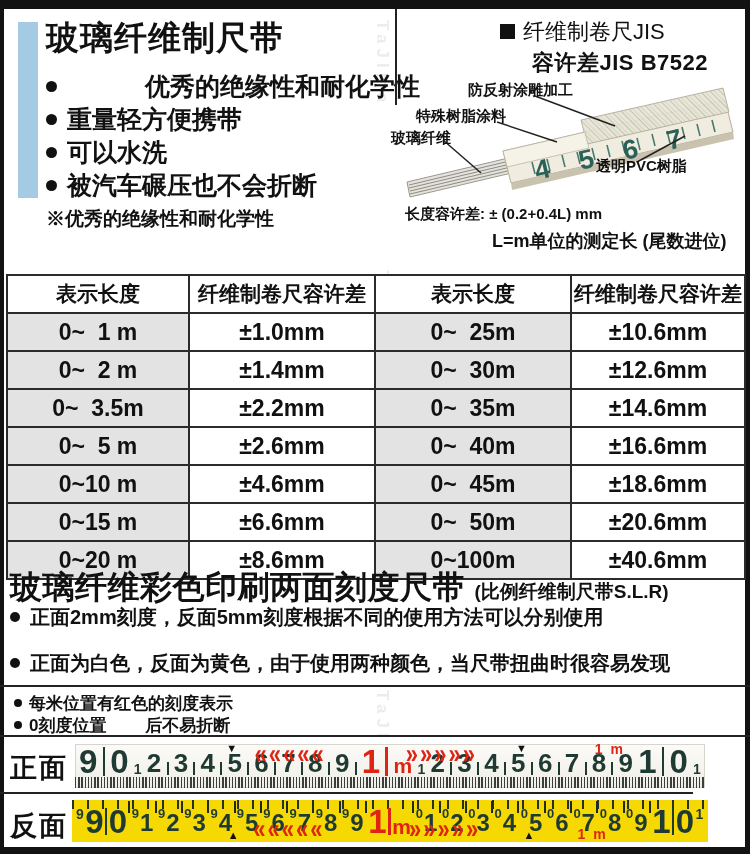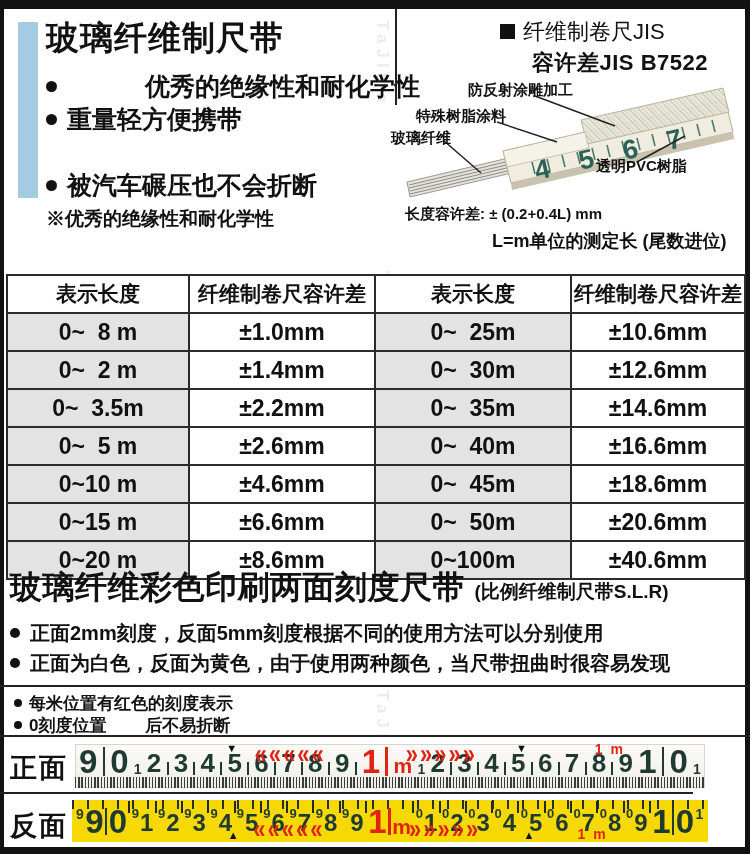--- a/index.html
+++ b/index.html
@@ -115,20 +115,21 @@
       <span class="wm" style="top: 270px;">TaJIma</span>
       <span class="wm" style="top: 500px;">TaJIma</span>
       <span class="wm" style="top: 690px;">TaJIma</span>
     </div>
 
   <div class="bluebar"></div>
   <div class="s1-title">玻璃纤维制尺带</div>
 
   <div class="s1-bullet" style="top:70px;"><span class="dot"></span><span class="indent1"></span><span>优秀的绝缘性和耐化学性</span></div>
   <div class="s1-bullet" style="top:103px;"><span class="dot"></span><span>重量轻方便携带</span></div>
+  <div class="s1-bullet" style="top:136px;"><span class="dot"></span><span>可以水洗</span></div>
   <div class="s1-bullet" style="top:169px;"><span class="dot"></span><span>被汽车碾压也不会折断</span></div>
   <div class="s1-note">※优秀的绝缘性和耐化学性</div>
 
   <div class="divider"></div>
   <div class="jis1"><span class="sq"></span><span>纤维制卷尺JIS</span></div>
   <div class="jis2">容许差JIS  B7522</div>
 
   <svg class="diagram" viewBox="0 0 362 126">
     <defs>
       <pattern id="hatch" width="7" height="7" patternUnits="userSpaceOnUse" patternTransform="rotate(45)">
@@ -176,21 +177,21 @@
     <thead>
       <tr>
         <th>表示长度</th>
         <th>纤维制卷尺容许差</th>
         <th>表示长度</th>
         <th>纤维制卷尺容许差</th>
       </tr>
     </thead>
     <tbody id="tol-body">
         <tr>
-          <td class="len">0~  8 m</td>
+          <td class="len">0~  1 m</td>
           <td class="tol-v">±1.0mm</td>
           <td class="len">0~  25m</td>
           <td class="tol-v">±10.6mm</td>
         </tr>
         <tr>
           <td class="len">0~  2 m</td>
           <td class="tol-v">±1.4mm</td>
           <td class="len">0~  30m</td>
           <td class="tol-v">±12.6mm</td>
         </tr>
@@ -221,21 +222,21 @@
         <tr>
           <td class="len">0~20 m</td>
           <td class="tol-v">±8.6mm</td>
           <td class="len">0~100m</td>
           <td class="tol-v">±40.6mm</td>
         </tr>
       </tbody>
   </table>
 
   <div class="s2-title"><span>玻璃纤维彩色印刷两面刻度尺带</span> <span class="s2-suffix">(比例纤维制尺带S.L.R)</span></div>
-  <div class="s2-bullet" style="top:620px;"><span class="dot"></span><span>正面2mm刻度，反面5mm刻度根据不同的使用方法可以分别使用</span></div>
+  <div class="s2-bullet" style="top:604px;"><span class="dot"></span><span>正面2mm刻度，反面5mm刻度根据不同的使用方法可以分别使用</span></div>
   <div class="s2-bullet" style="top:650px;"><span class="dot"></span><span>正面为白色，反面为黄色，由于使用两种颜色，当尺带扭曲时很容易发现</span></div>
 
   <div class="hline" style="top:685px;width:750px;"></div>
 
   <div class="note-item" style="top:692px;"><span class="dot"></span><span>每米位置有红色的刻度表示</span></div>
   <div class="note-item" style="top:714px;"><span class="dot"></span><span>0刻度位置　　 后不易折断</span></div>
 
   <div class="hline" style="top:735px;width:750px;"></div>
 
   <div class="r-label" style="top:750px;">正面</div>

